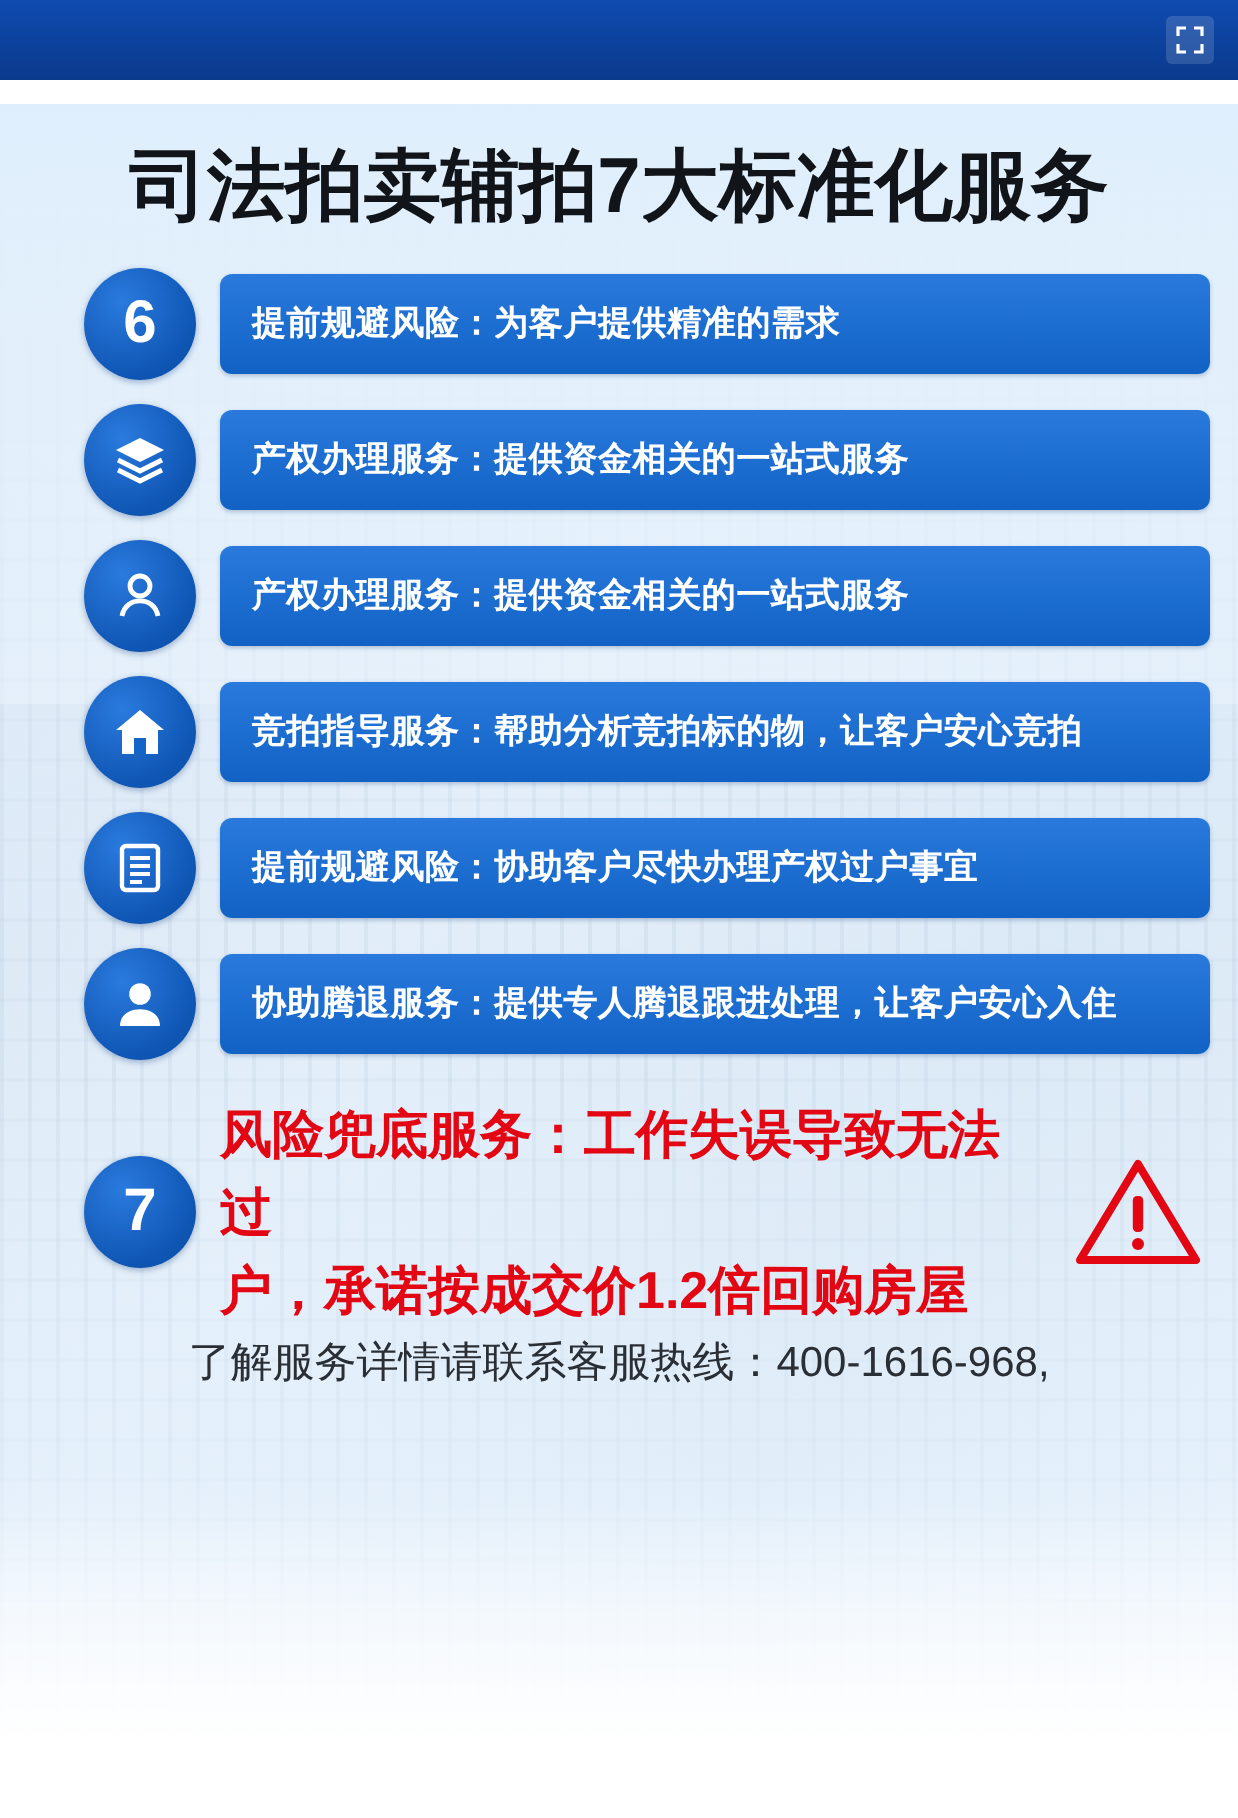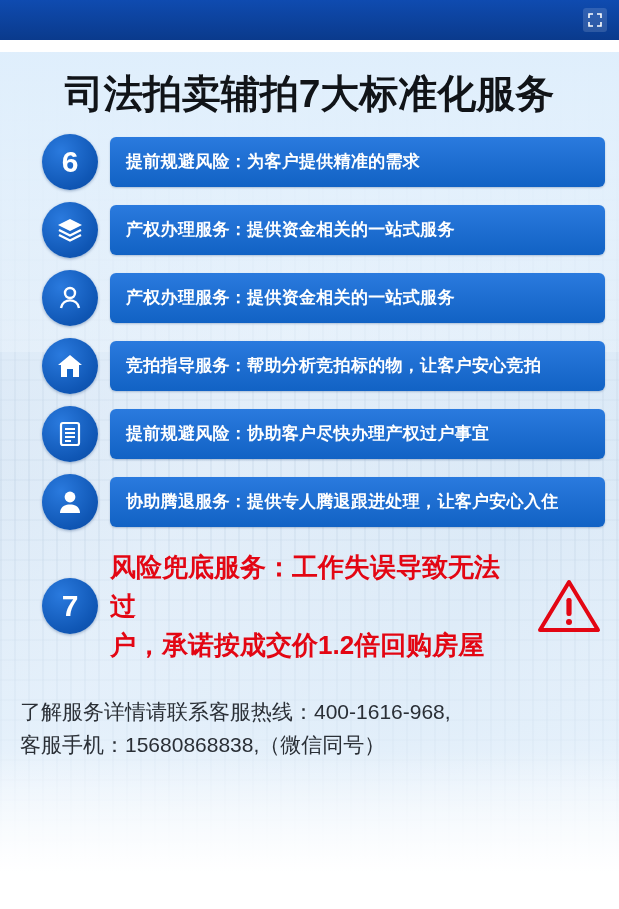--- a/index.html
+++ b/index.html
@@ -158,22 +158,21 @@
   }
   .warn-icon {
     flex: 0 0 auto;
     width: 72px;
     display: flex;
     align-items: center;
     justify-content: center;
   }
 
   .footer {
-    margin-top: 30px;
-    text-align: left;
+    text-align: center;
     color: #2a2f36;
     font-size: 21px;
     line-height: 1.6;
     padding: 0 20px;
   }
   .footer div { white-space: nowrap; }
 </style>
 </head>
 <body>
 
@@ -269,21 +268,20 @@
           <svg width="64" height="56" viewBox="0 0 64 56" aria-hidden="true">
             <path d="M32 4 61 52H3z" fill="none" stroke="#e30613" stroke-width="4" stroke-linejoin="round"></path>
             <rect x="29.4" y="20" width="5.2" height="18" rx="2.2" fill="#e30613"></rect>
             <circle cx="32" cy="44" r="3" fill="#e30613"></circle>
           </svg>
         </div>
       </div>
 
       <div class="footer">
         <div>了解服务详情请联系客服热线：400-1616-968,</div>
-        <div>客服手机：15680868838,（微信同号）</div>
       </div>
 
     </div>
 
     <div class="bg-fade-bottom"></div>
   </div>
 
 </div>
 
 </body></html>

